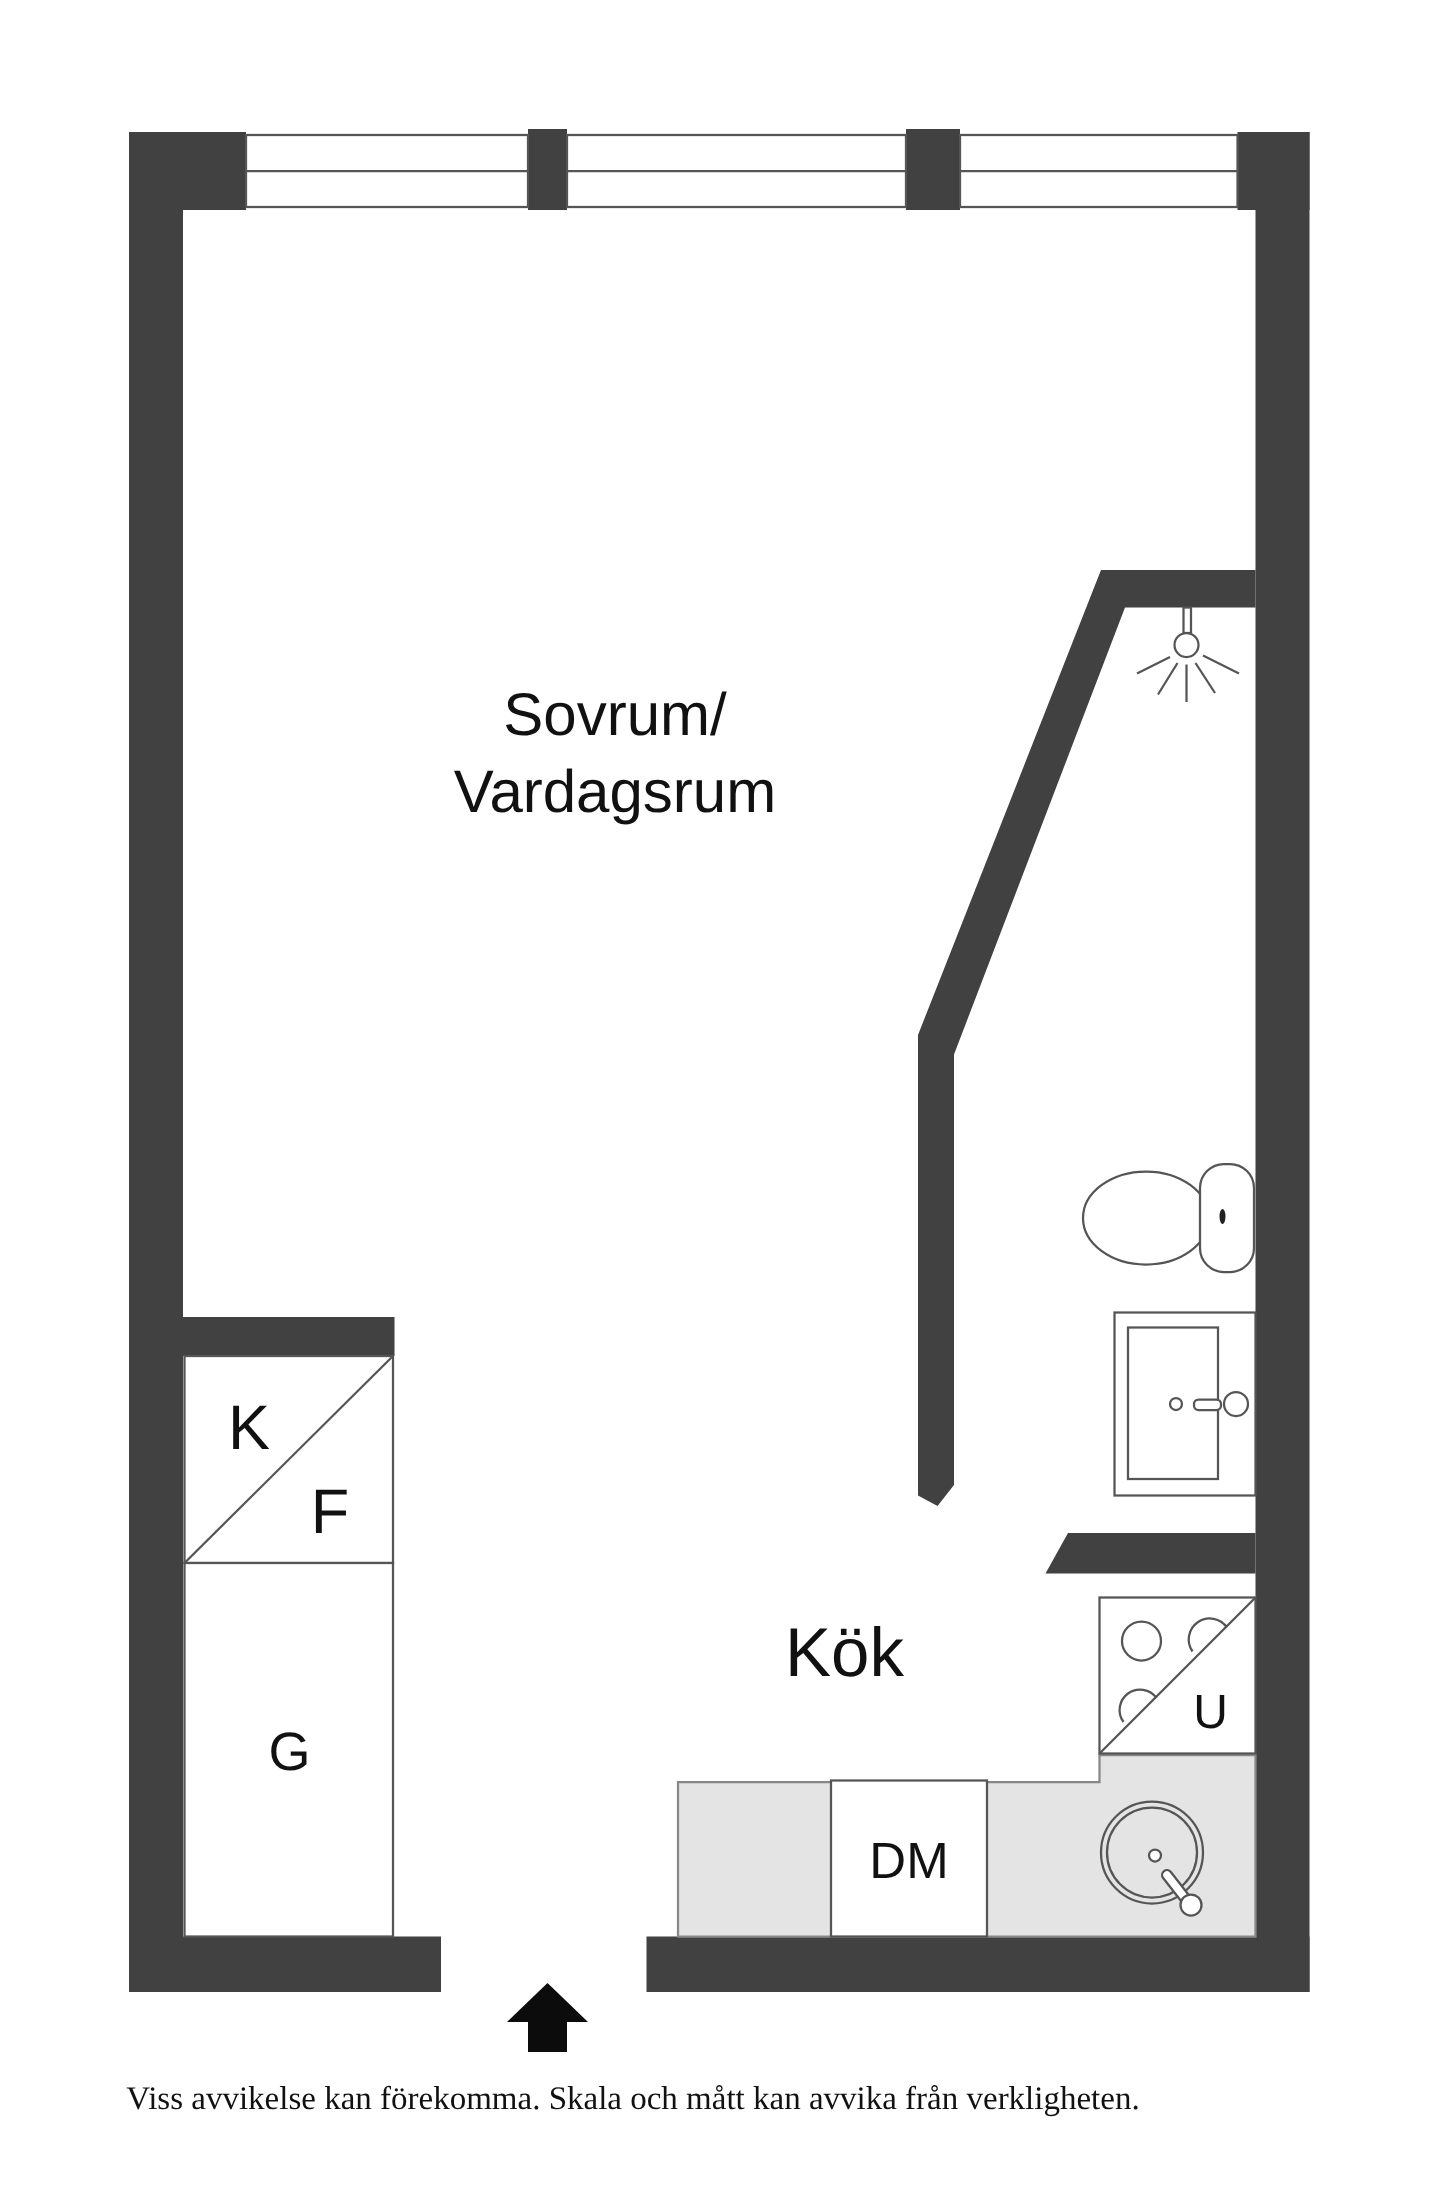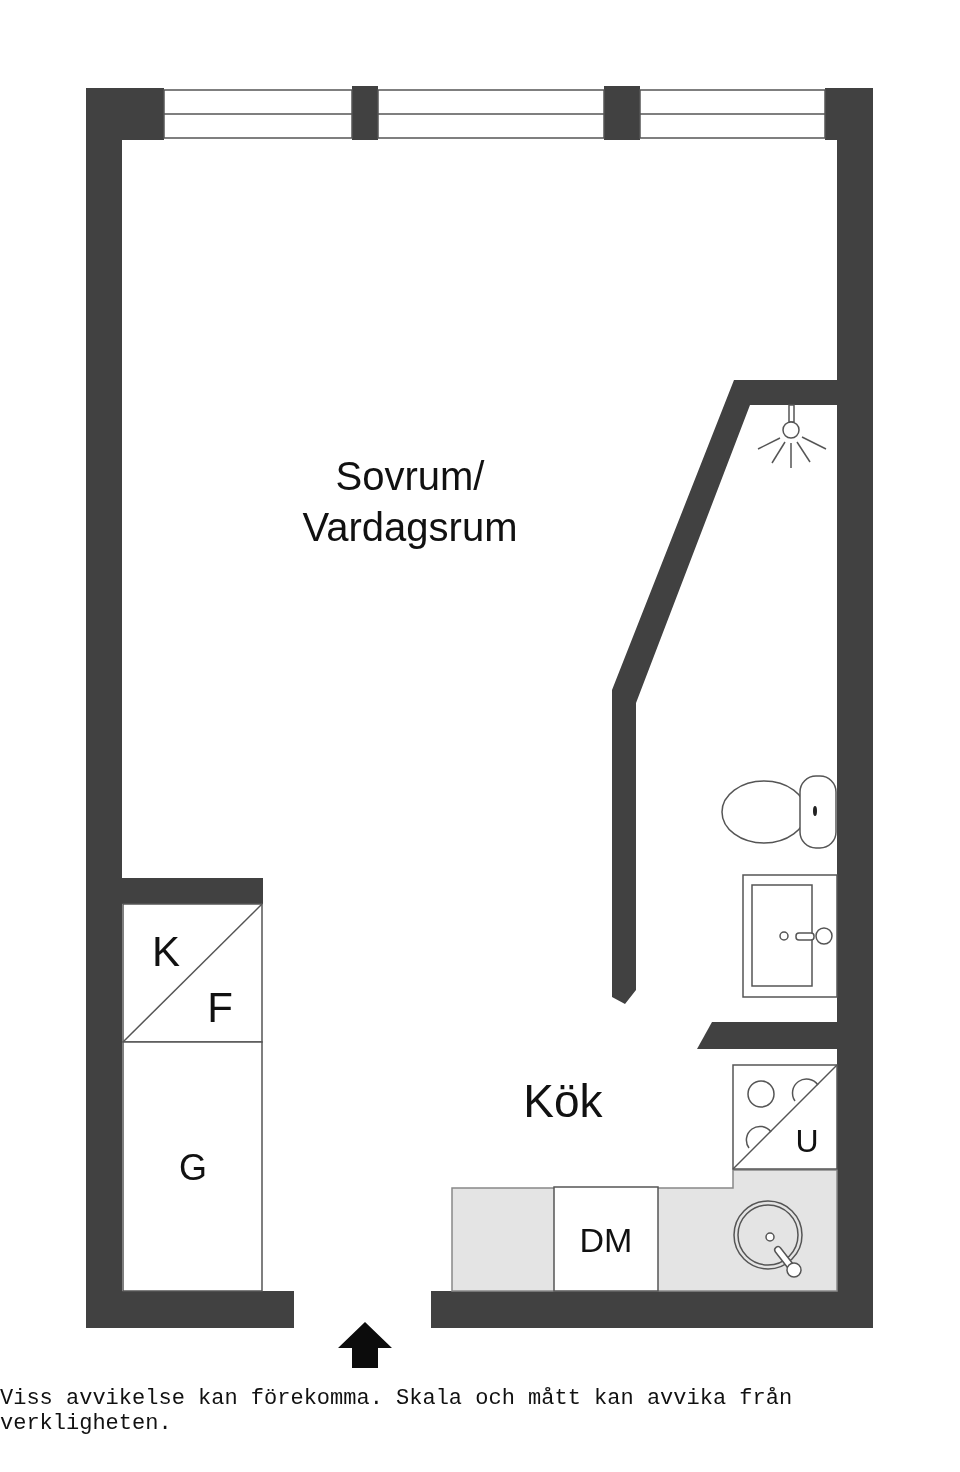--- a/index.html
+++ b/index.html
@@ -4,21 +4,21 @@
 <style>
   html,body{margin:0;padding:0;background:#ffffff;}
   body{width:960px;height:1472px;position:relative;overflow:hidden;font-family:"Liberation Sans",sans-serif;}
   svg{position:absolute;left:0;top:0;}
   .wall{fill:#414141;}
   .win{fill:#ffffff;stroke:#555;stroke-width:1.5;}
   .fix{fill:#ffffff;stroke:#555;stroke-width:1.5;}
   .counter{fill:#e4e4e4;stroke:#888;stroke-width:1.5;}
   .line{stroke:#555;stroke-width:1.5;fill:none;}
   .lbl{font-family:"Liberation Sans",sans-serif;fill:#111;}
-  .disclaimer{position:absolute;left:0;top:1386px;width:844px;font-size:22px;color:#111;font-family:Liberation Mono, monospace;}
+  .disclaimer{position:absolute;left:0;top:1386px;width:844px;text-align:center;font-size:22px;color:#111;font-family:Liberation Serif, serif;}
 </style>
 </head>
 <body>
 
 <svg width="960" height="1472" viewBox="0 0 960 1472">
 
   <g>
     <rect class="wall" x="86" y="88" width="78" height="52"></rect>
     <rect class="wall" x="86" y="88" width="36" height="1240"></rect>
     <rect class="wall" x="825" y="88" width="48" height="52"></rect>

